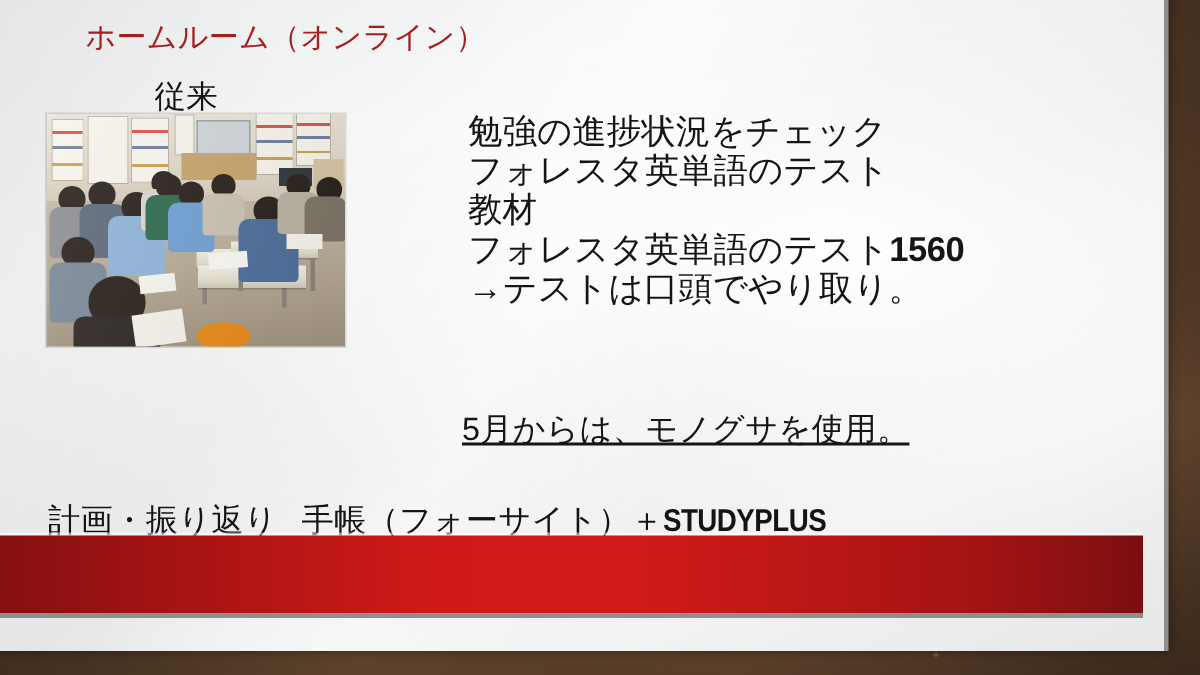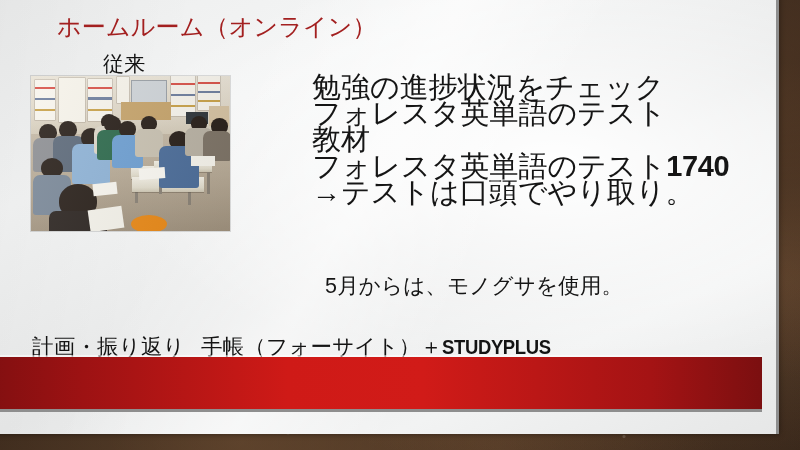--- a/index.html
+++ b/index.html
@@ -45,34 +45,34 @@
   
   #slide:before{
     content:"";position:absolute;inset:0;pointer-events:none;
     background:linear-gradient(118deg,rgba(255,255,255,0) 30%,rgba(255,255,255,.55) 47%,rgba(255,255,255,0) 62%),
                linear-gradient(98deg,rgba(0,0,0,.035) 0%,rgba(0,0,0,0) 25%);
   }
 
   .txt{position:absolute;white-space:nowrap;color:#1a1a1a;letter-spacing:.2px;}
 
   #hr-title{
-    left:71px;top:21px;font-size:24px;color:#a32020;font-weight:400;
+    left:71px;top:21px;font-size:20px;color:#a32020;font-weight:400;
   }
   #jyurai{left:117px;top:60px;font-size:21px;color:#141414;}
 
   #purpose{left:325px;top:20px;font-size:22px;color:#111;}
 
   #body-list{
-    position:absolute;left:326px;top:84px;font-size:29px;color:#151515;
+    position:absolute;left:326px;top:84px;font-size:23px;color:#151515;
     line-height:26.2px;
   }
   #body-list .ln{white-space:nowrap;}
   #body-list .bold-num{font-weight:bold;letter-spacing:-.3px;}
 
-  #mono{left:339px;top:281px;font-size:21.5px;color:#151515;}
+  #mono{left:322px;top:281px;font-size:21.5px;color:#151515;text-decoration:underline;}
 
   #bottom-line{left:46px;top:342px;font-size:21.5px;color:#141414;}
   #bottom-line .sp{display:inline-block;width:16px;}
   #bottom-line .brand{
     font-weight:bold;font-size:21px;letter-spacing:-.4px;
     transform:scaleX(.88);display:inline-block;transform-origin:left center;
   }
 
   
   #photo{
@@ -118,21 +118,21 @@
     <div class="txt" id="hr-title">ホームルーム（オンライン）</div>
 
     <div class="txt" id="jyurai">従来</div>
 
 
     <div id="body-list">
       <div class="ln">勉強の進捗状況をチェック</div>
       <div class="ln">フォレスタ英単語のテスト</div>
       <div class="ln">教材</div>
       <div class="ln">
-        <span>フォレスタ英単語のテスト</span><span class="bold-num">1740</span>
+        <span>フォレスタ英単語のテスト</span><span class="bold-num">1560</span>
       </div>
       <div class="ln">→テストは口頭でやり取り。</div>
     </div>
 
     <div class="txt" id="mono">5月からは、モノグサを使用。</div>
 
     <div class="txt" id="bottom-line">
       <span>計画・振り返り</span><span class="sp"></span><span>手帳（フォーサイト）＋</span><span class="brand">STUDYPLUS</span>
     </div>
 

